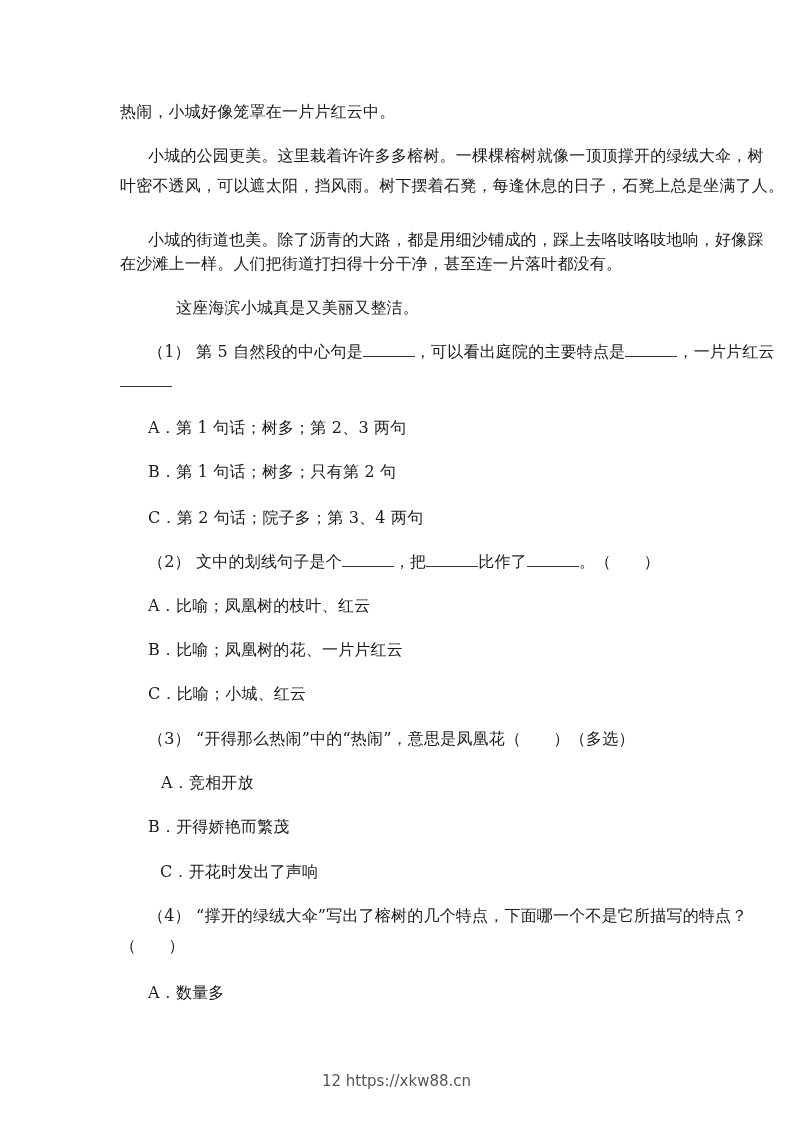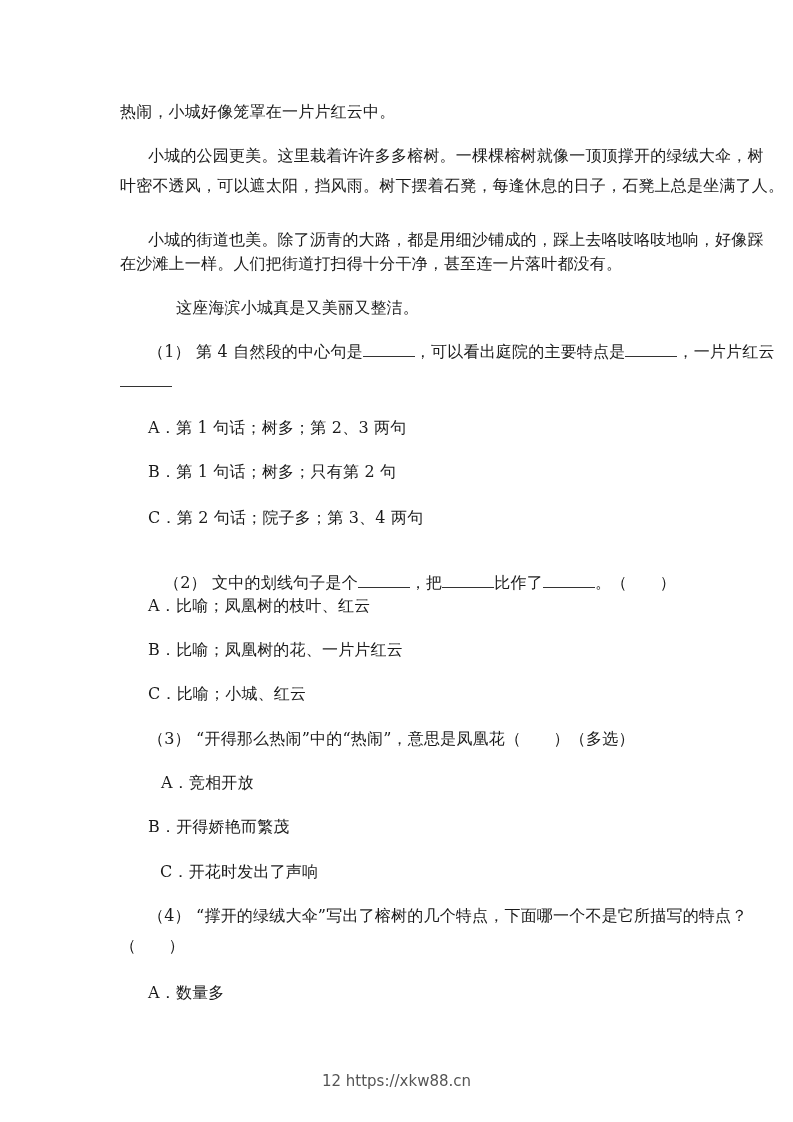--- a/index.html
+++ b/index.html
@@ -18,36 +18,36 @@
 <div class="line" style="left:148px; top:148px;">小城的公园更美。这里栽着许许多多榕树。一棵棵榕树就像一顶顶撑开的绿绒大伞，树</div>
 <div class="line" style="left:120px; top:178px;">叶密不透风，可以遮太阳，挡风雨。树下摆着石凳，每逢休息的日子，石凳上总是坐满了人。</div>
 
 <div class="line" style="left:148px; top:232px;">小城的街道也美。除了沥青的大路，都是用细沙铺成的，踩上去咯吱咯吱地响，好像踩</div>
 <div class="line" style="left:120px; top:256px;">在沙滩上一样。人们把街道打扫得十分干净，甚至连一片落叶都没有。</div>
 
 <div class="line" style="left:148px; top:300px;margin-left:28px;">这座海滨小城真是又美丽又整洁。</div>
 
 <div class="line" style="left:148px; top:344px;">
   <span>（1）</span>
-  <span>第 4 自然段的中心句是</span><span class="blank"></span><span>，可以看出庭院的主要特点是</span><span class="blank"></span><span>，一片片红云</span>
+  <span>第 5 自然段的中心句是</span><span class="blank"></span><span>，可以看出庭院的主要特点是</span><span class="blank"></span><span>，一片片红云</span>
 </div>
 <div class="line" style="left:120px; top:374px;">
   <span class="blank"></span>
 </div>
 <div class="line" style="left:148px; top:420px;">
   <span>A．</span><span>第 1 句话；树多；第 2、3 两句</span>
 </div>
 <div class="line" style="left:148px; top:464px;">
   <span>B．</span><span>第 1 句话；树多；只有第 2 句</span>
 </div>
 <div class="line" style="left:148px; top:510px;">
   <span>C．</span><span>第 2 句话；院子多；第 3、4 两句</span>
 </div>
 
-<div class="line" style="left:148px; top:575px;margin-left:16px;">
+<div class="line" style="left:148px; top:554px;">
   <span>（2）</span>
   <span>文中的划线句子是个</span><span class="blank"></span><span>，把</span><span class="blank"></span><span>比作了</span><span class="blank"></span><span>。（　　）</span>
 </div>
 <div class="line" style="left:148px; top:598px;">
   <span>A．</span><span>比喻；凤凰树的枝叶、红云</span>
 </div>
 <div class="line" style="left:148px; top:642px;">
   <span>B．</span><span>比喻；凤凰树的花、一片片红云</span>
 </div>
 <div class="line" style="left:148px; top:686px;">

